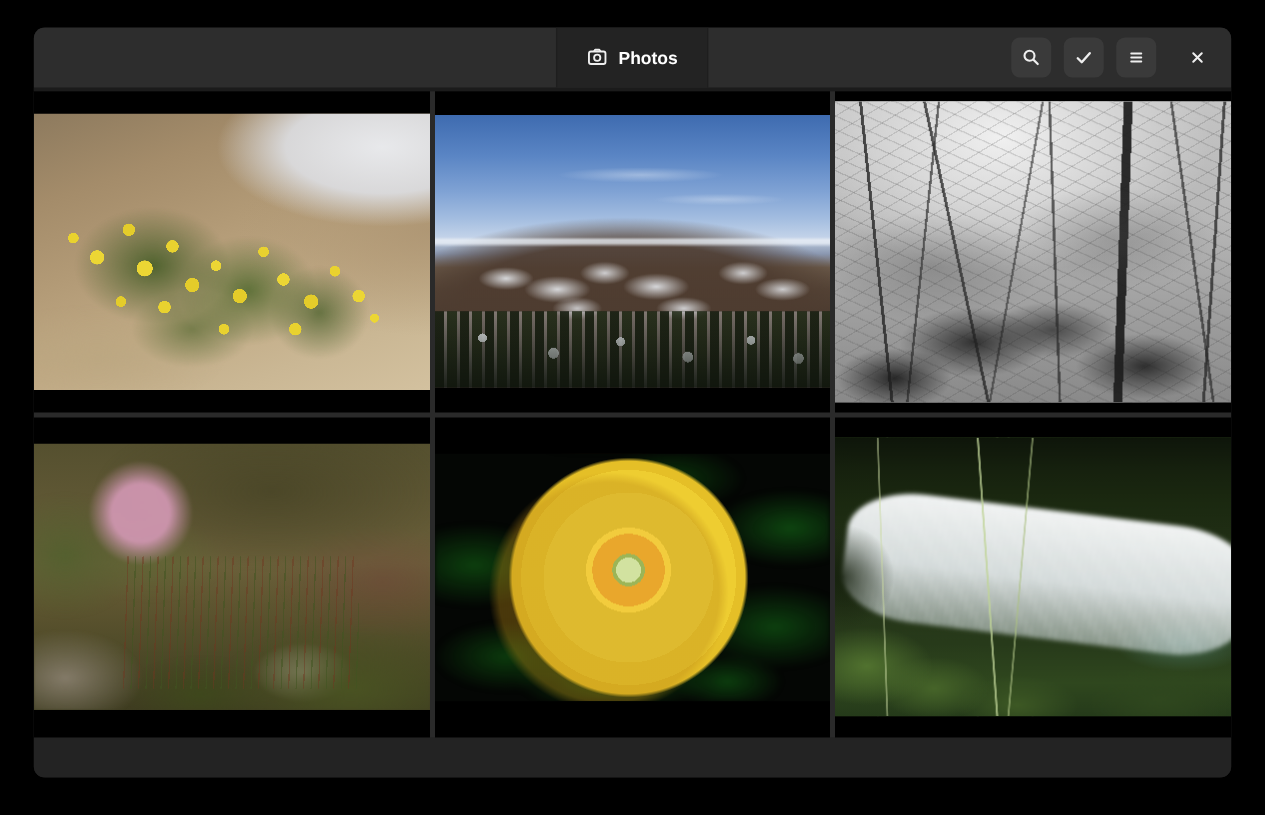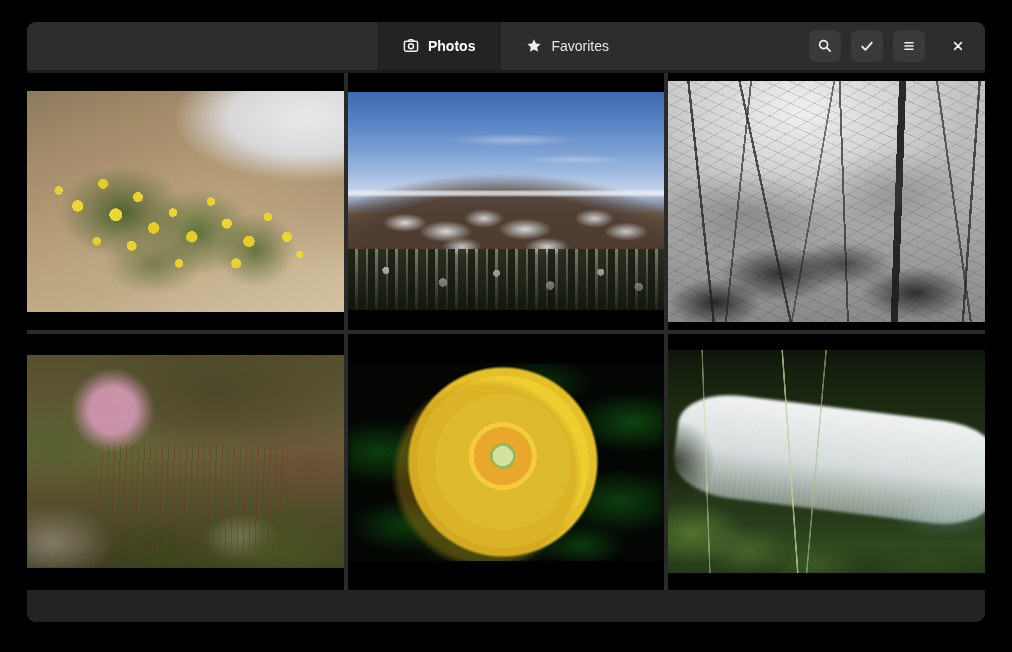--- a/index.html
+++ b/index.html
@@ -184,28 +184,20 @@
         <button class="tab active">
           <span class="icon">
             <svg viewBox="0 0 16 16" width="16" height="16" fill="none" stroke="currentColor" stroke-width="1.5" stroke-linejoin="round">
               <path d="M5.4 3.2 6.3 1.8 h3.4 l.9 1.4"></path>
               <rect x="1.4" y="3.2" width="13.2" height="10" rx="1.6"></rect>
               <circle cx="8" cy="8.2" r="2.5"></circle>
             </svg>
           </span>
           <span class="tab-label">Photos</span>
         </button>
-        <button class="tab">
-          <span class="icon">
-            <svg viewBox="0 0 16 16" width="16" height="16" fill="currentColor">
-              <path d="M8 1.2 10 5.4 14.6 6 11.2 9.2 12.1 13.8 8 11.6 3.9 13.8 4.8 9.2 1.4 6 6 5.4 Z"></path>
-            </svg>
-          </span>
-          <span class="tab-label">Favorites</span>
-        </button>
       </div>
 
       <div class="actions">
         <button class="icon-btn">
           <span class="icon">
             <svg viewBox="0 0 16 16" width="16" height="16" fill="none" stroke="currentColor" stroke-width="1.7" stroke-linecap="round">
               <circle cx="6.6" cy="6.6" r="4"></circle>
               <line x1="9.7" y1="9.7" x2="13.2" y2="13.2"></line>
             </svg>
           </span>

